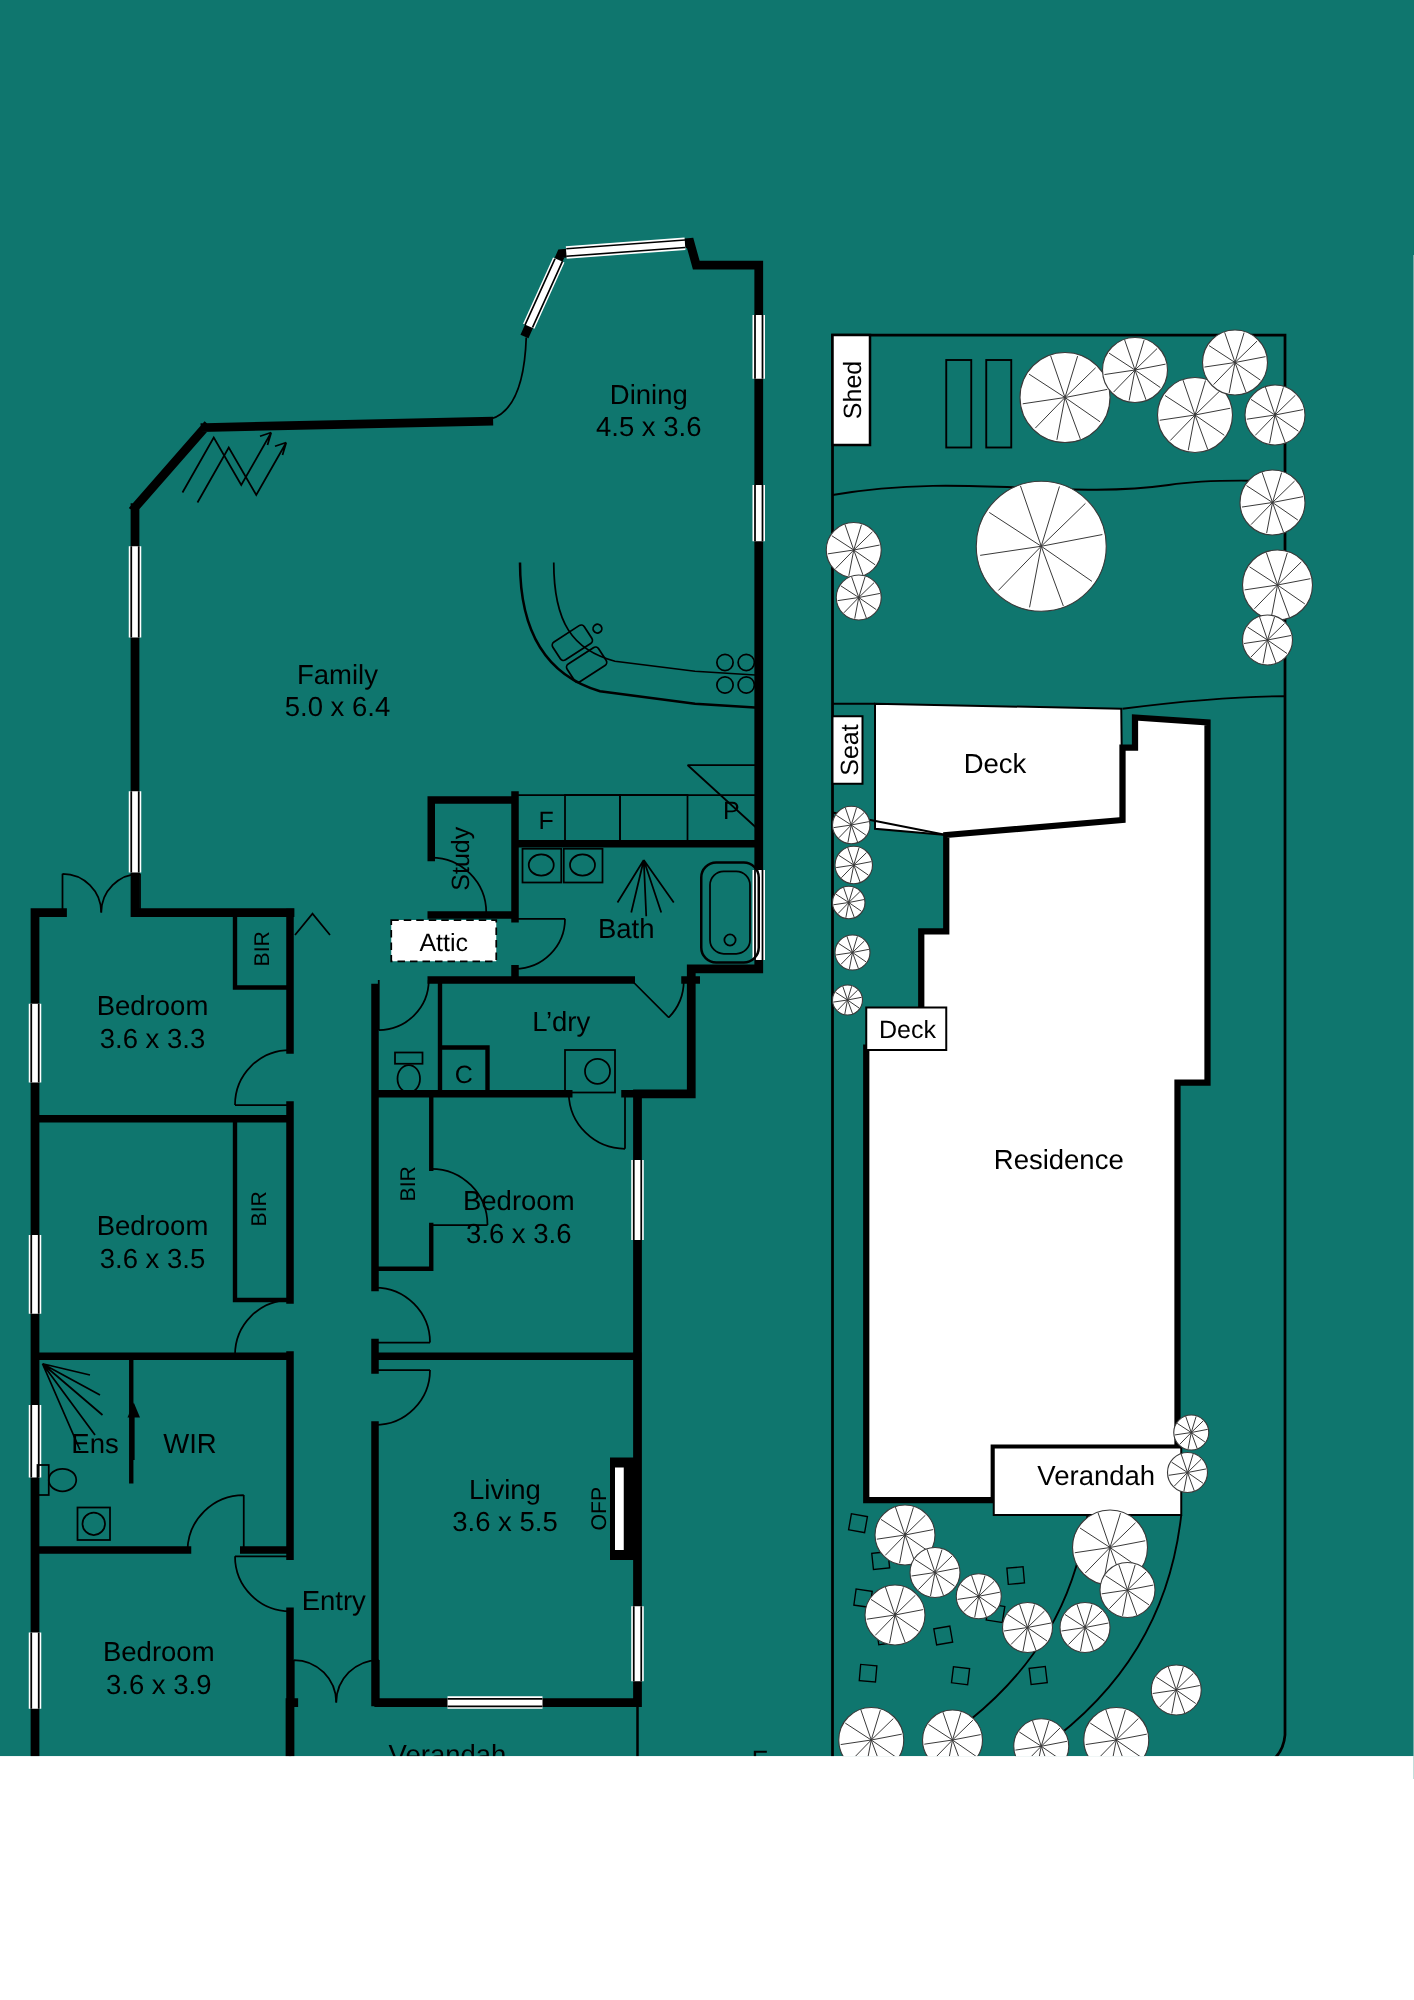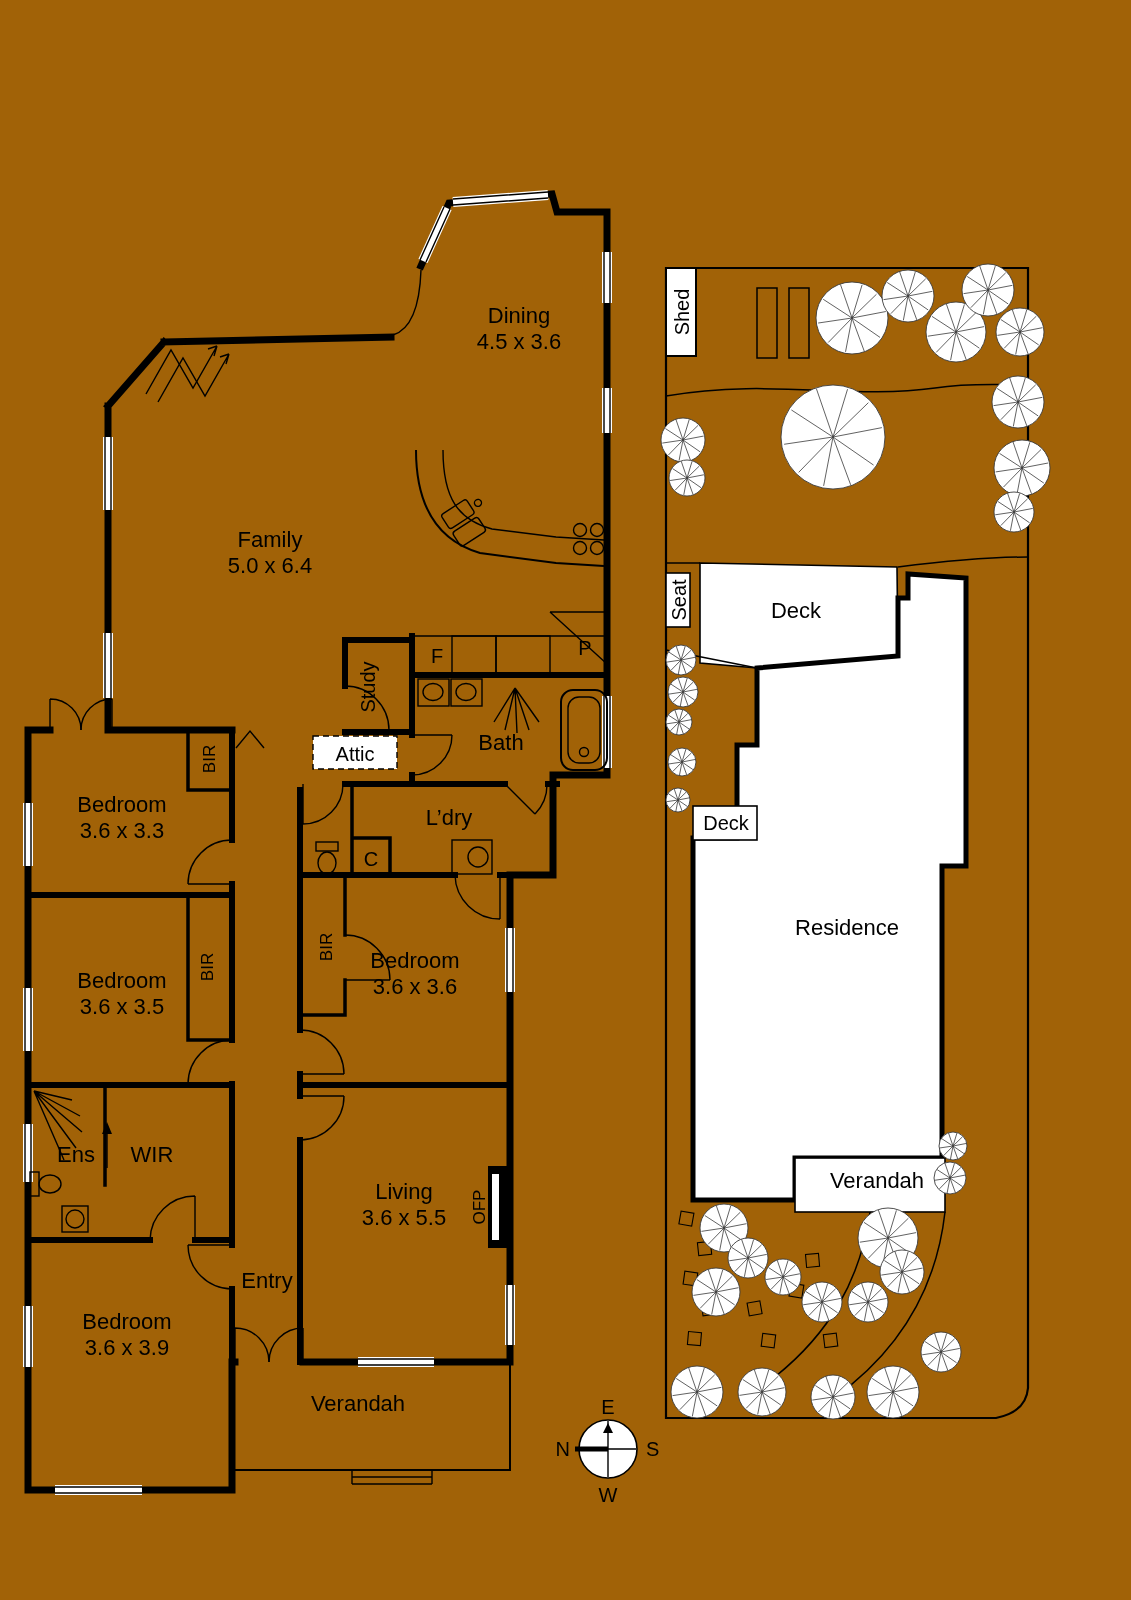--- a/index.html
+++ b/index.html
@@ -1,16 +1,16 @@
 <!DOCTYPE html>
 <html><head>
 <meta charset="utf-8">
 <style>
   html,body{margin:0;padding:0;background:#fff;}
-  .canvas{width:1131px;height:1600px;position:relative;background:#a16207;overflow:hidden;}
+  .canvas{width:1131px;height:1405px;position:relative;background:#0f766e;overflow:hidden;}
   svg{display:block;}
   text{font-family:"Liberation Sans","DejaVu Sans",sans-serif;fill:#000;}
   .lbl{font-size:22px;}
   .sm{font-size:20px;}
   .xs{font-size:17px;}
   .wall-ext{fill:none;stroke:#000;stroke-width:7;stroke-linecap:square;}
   .wall-int{fill:none;stroke:#000;stroke-width:6;stroke-linecap:square;}
   .wall-thin{fill:none;stroke:#000;stroke-width:3.5;stroke-linecap:square;}
   .ln{fill:none;stroke:#000;stroke-width:1.4;}
   .ln2{fill:none;stroke:#000;stroke-width:2;}

